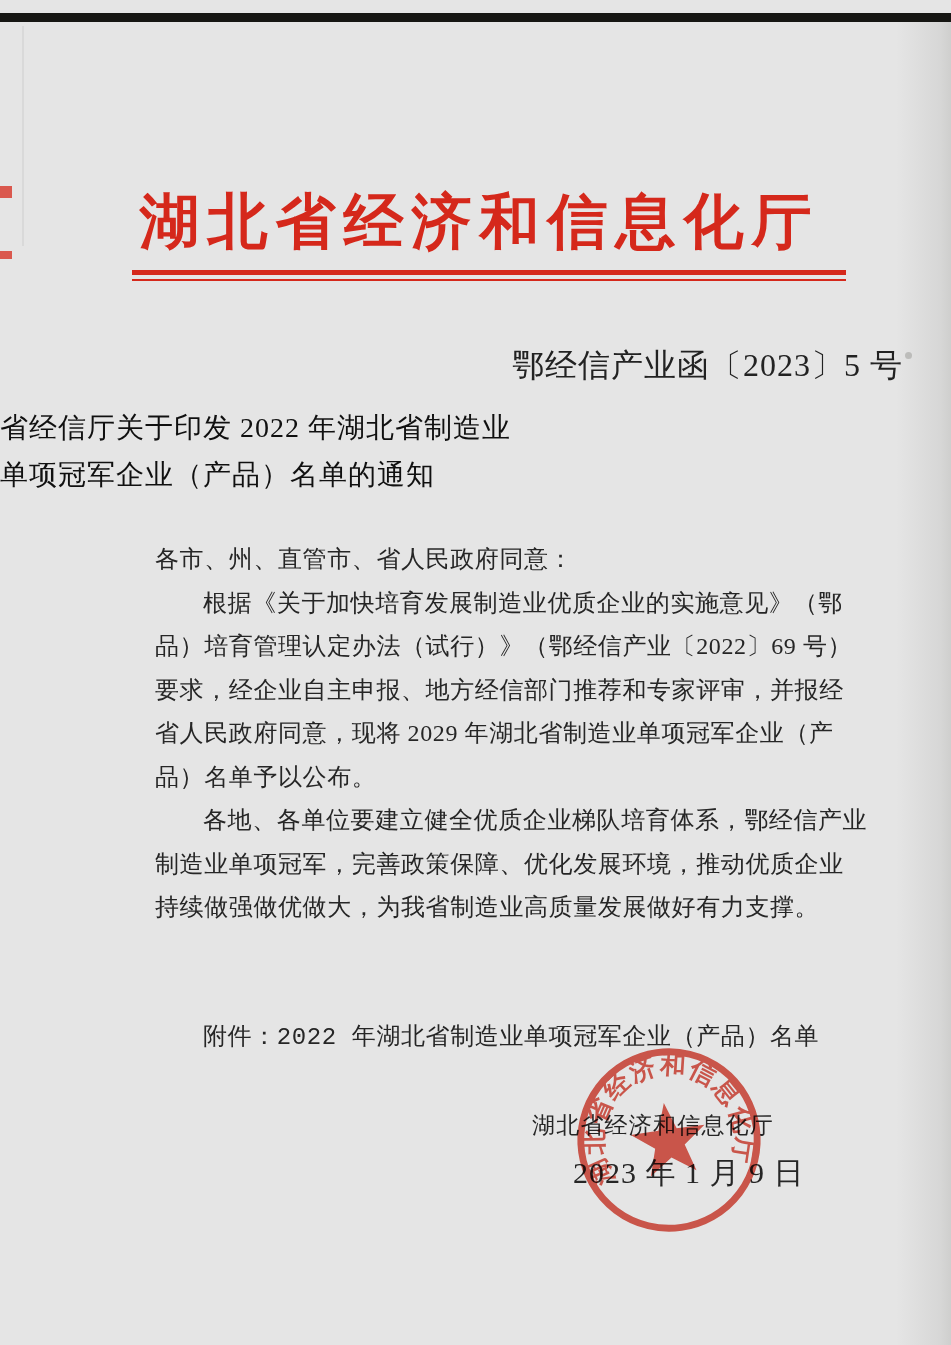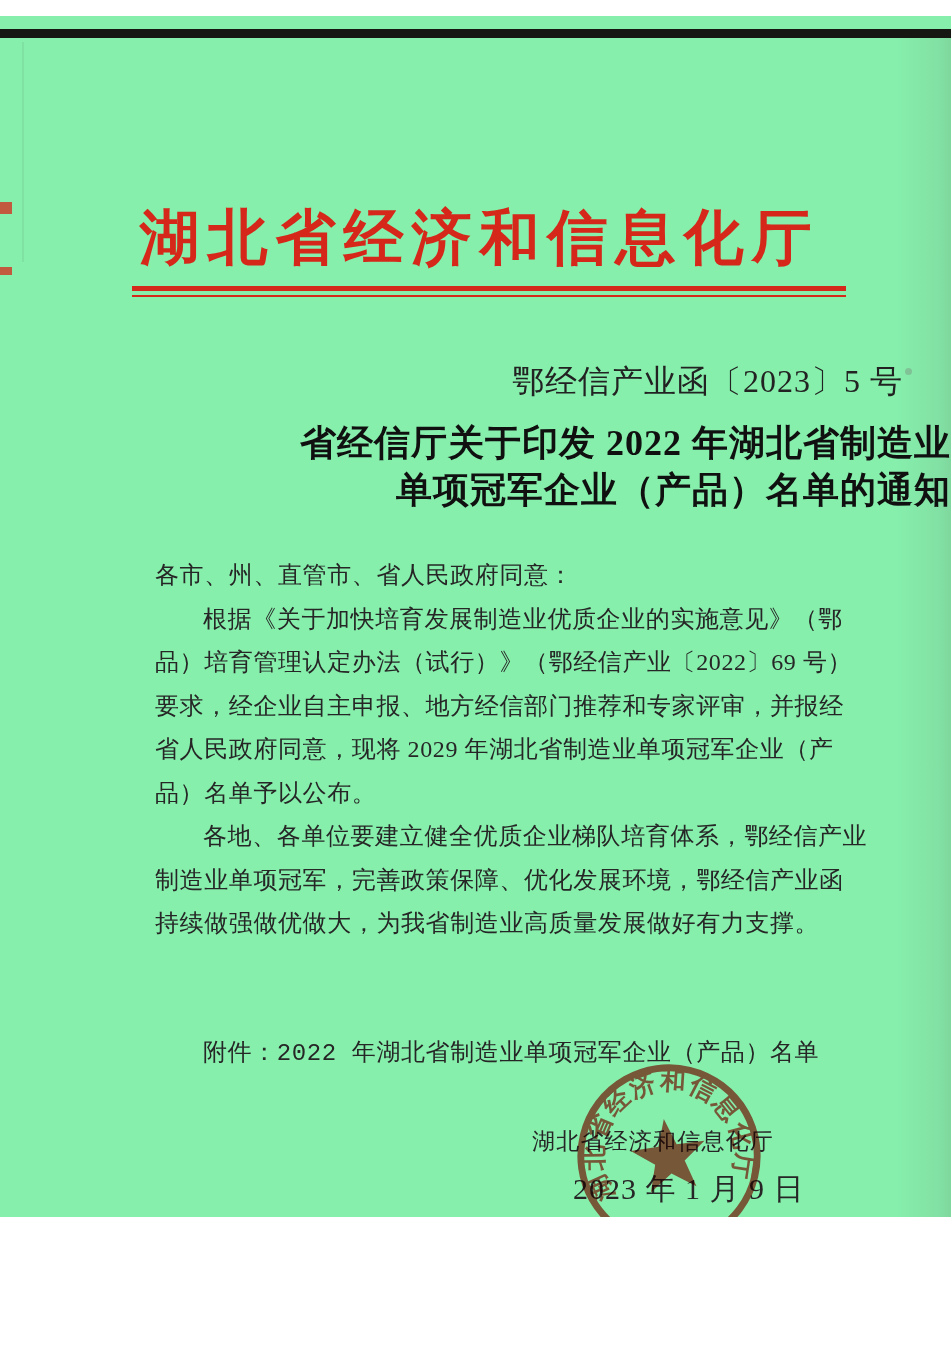--- a/index.html
+++ b/index.html
@@ -1,21 +1,20 @@
 <!DOCTYPE html>
 <html><head>
 <meta charset="utf-8">
 <style>
   html,body{margin:0;padding:0;background:#ffffff;}
   .page{
-    position:relative; width:951px; height:1201px; overflow:hidden;
-    background:#86efac;
+    position:relative; width:951px; height:1345px; overflow:hidden;
+    background:#e5e5e5;
     font-family:"Liberation Serif","DejaVu Serif",serif;
     color:#262626;
-    margin-top:16px;
   }
   
   .top-band{position:absolute;left:0;top:13px;width:951px;height:9px;background:#161613;}
   .right-shadow{position:absolute;top:22px;right:0;width:55px;height:1323px;
     background:linear-gradient(to right, rgba(0,0,0,0) 0%, rgba(90,90,85,0.10) 80%, rgba(90,90,85,0.16) 100%);}
   .crease{position:absolute;left:22px;top:26px;width:2px;height:220px;background:rgba(0,0,0,0.05);}
   .left-tick{position:absolute;left:0;width:12px;background:#d5281b;opacity:.75;}
   .left-tick.t1{top:186px;height:12px;}
   .left-tick.t2{top:251px;height:8px;}
   .speck{position:absolute;left:905px;top:352px;width:7px;height:7px;border-radius:50%;background:rgba(120,120,115,0.35);}
@@ -25,22 +24,22 @@
     position:absolute;left:0;top:186px;width:951px;margin:0;
     text-align:center;font-size:60px;line-height:72px;font-weight:bold;
     letter-spacing:8px;text-indent:8px;color:#d5281b;
   }
   .rule{position:absolute;left:132px;top:270px;width:714px;}
   .rule-thick{height:5px;background:#d5281b;}
   .rule-thin{height:2px;background:#d5281b;margin-top:4px;}
 
   .docno{position:absolute;left:512px;top:348px;font-size:32px;line-height:34px;letter-spacing:1px;color:#222;}
 
-  .title{position:absolute;left:0;top:404px;width:951px;text-align:right;
-    font-size:36px;line-height:47px;font-weight:bold;color:#101010;letter-spacing:1px;}
+  .title{position:absolute;left:0;top:404px;width:951px;text-align:left;
+    font-size:28px;line-height:47px;font-weight:normal;color:#101010;letter-spacing:1px;}
 
   
   .body{position:absolute;left:155px;top:538px;width:700px;}
   .bl{height:43.5px;line-height:43.5px;font-size:24px;letter-spacing:0.6px;white-space:nowrap;color:#262626;}
   .ind{text-indent:48px;}
   .attach{position:absolute;left:155px;top:1016px;width:740px;font-family:Liberation Mono, monospace;}
 
   .signer{position:absolute;left:532px;top:1110px;font-size:23px;letter-spacing:1.2px;line-height:32px;color:#262626;}
   .sigdate{position:absolute;left:573px;top:1157px;font-size:30px;letter-spacing:1px;line-height:32px;color:#262626;}
 
@@ -79,21 +78,21 @@
   </div>
 
   <div class="body">
     <div class="bl">各市、州、直管市、省人民政府同意：</div>
     <div class="bl ind">根据《关于加快培育发展制造业优质企业的实施意见》（鄂</div>
     <div class="bl">品）培育管理认定办法（试行）》（鄂经信产业〔2022〕69 号）</div>
     <div class="bl">要求，经企业自主申报、地方经信部门推荐和专家评审，并报经</div>
     <div class="bl">省人民政府同意，现将 2029 年湖北省制造业单项冠军企业（产</div>
     <div class="bl">品）名单予以公布。</div>
     <div class="bl ind">各地、各单位要建立健全优质企业梯队培育体系，鄂经信产业</div>
-    <div class="bl">制造业单项冠军，完善政策保障、优化发展环境，鄂经信产业函</div>
+    <div class="bl">制造业单项冠军，完善政策保障、优化发展环境，推动优质企业</div>
     <div class="bl">持续做强做优做大，为我省制造业高质量发展做好有力支撑。</div>
   </div>
 
   <div class="bl attach ind">附件：2022 年湖北省制造业单项冠军企业（产品）名单</div>
 
   <div class="signer">湖北省经济和信息化厅</div>
   <div class="sigdate">2023 年 1 月 9 日</div>
 
   <svg class="seal" viewBox="0 0 200 200">
     <defs>

